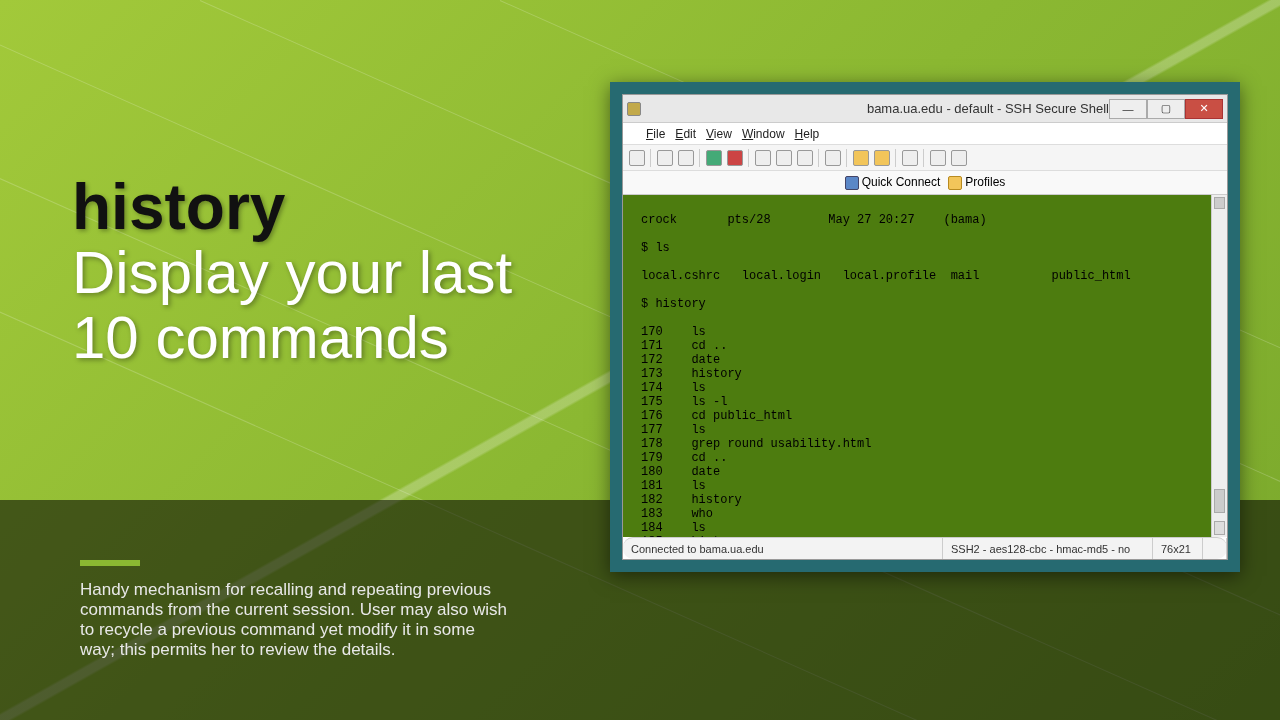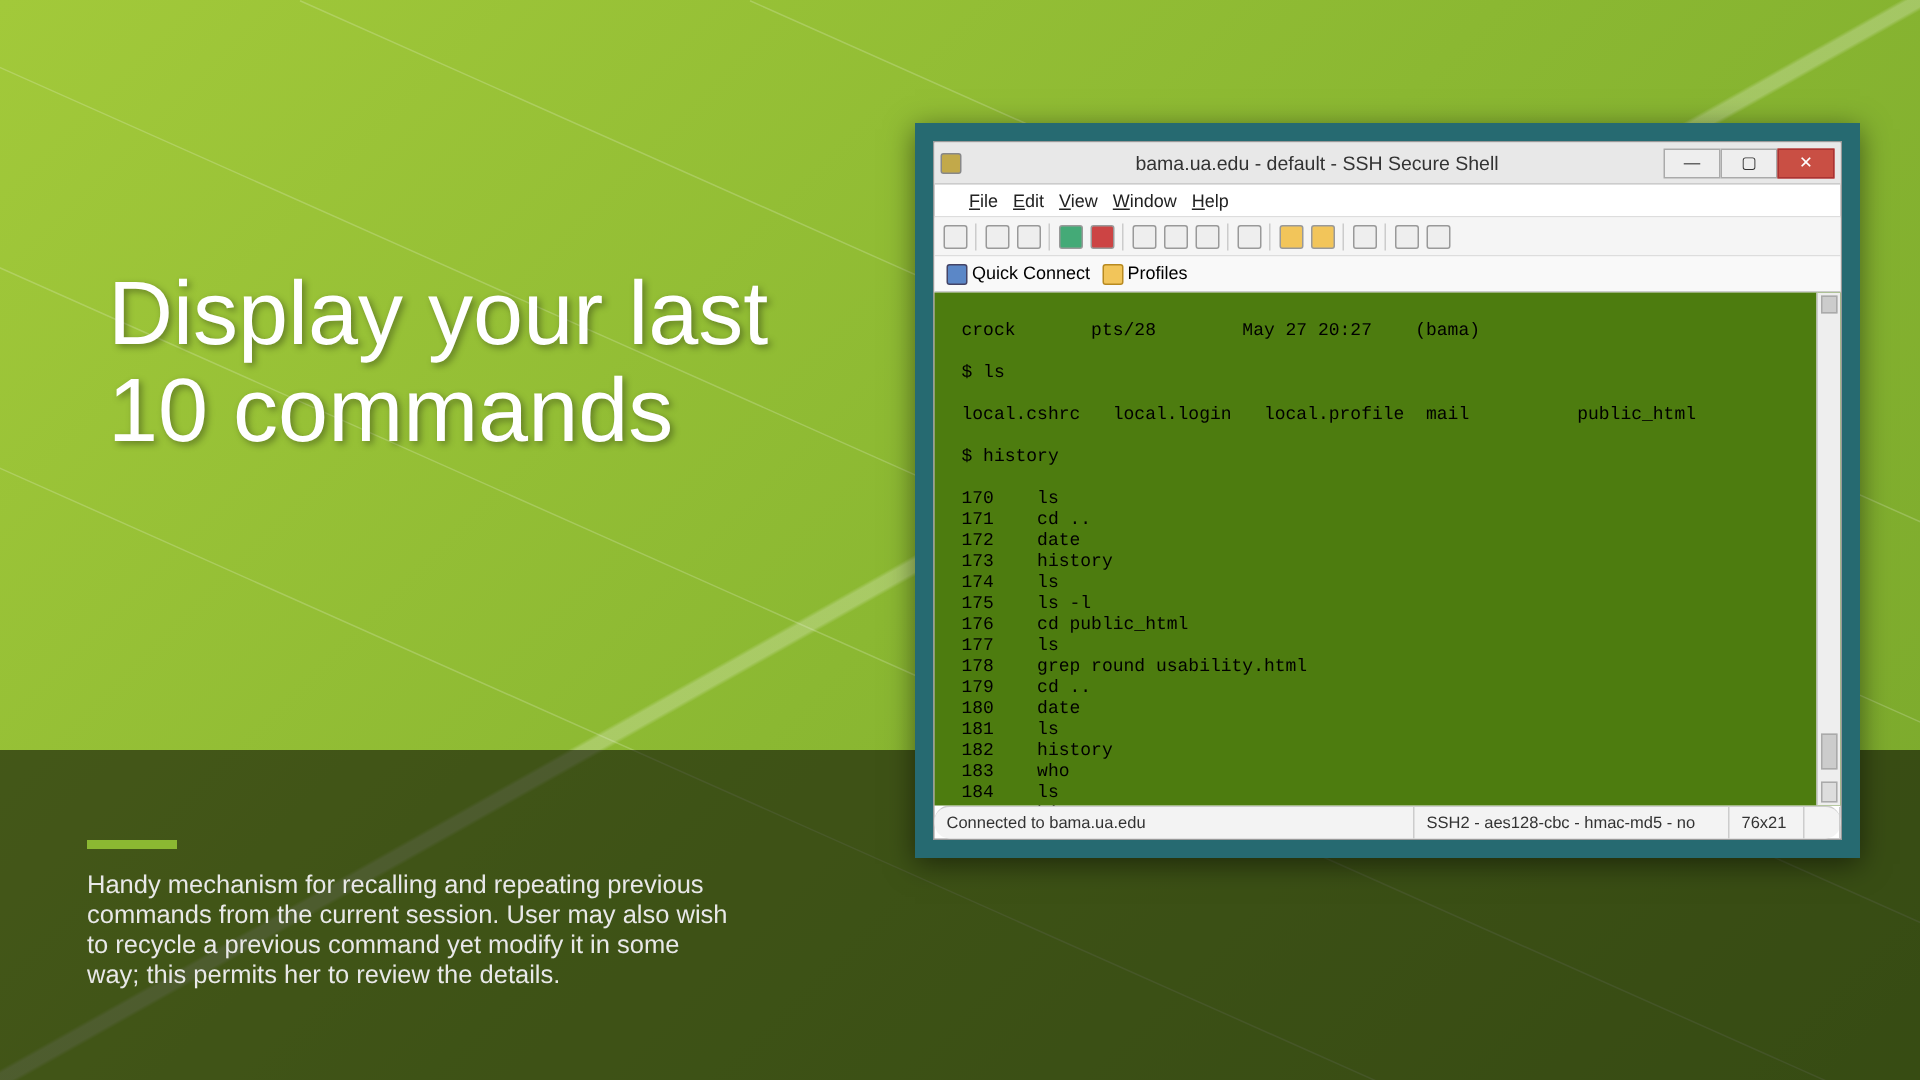--- a/index.html
+++ b/index.html
@@ -44,49 +44,49 @@
 }
 .subtitle {
   font-size:60px; font-weight:300; color:#fff;
   line-height:1.08; margin-top:2px;
   text-shadow: 2px 2px 5px rgba(0,0,0,0.35);
 }
 .accent-bar {
   width:60px; height:6px; background:#8bb832; margin:20px 0 14px 0;
 }
 .desc {
-  position:absolute; left:58px; top:540px; width:430px;
+  position:absolute; left:80px; top:540px; width:430px;
   color:#e8e8e8; font-size:17px; line-height:1.18; font-weight:300;
 }
 
 .ssh-frame {
   position:absolute; right:40px; top:82px; width:630px; height:490px;
   background:#266a71; padding:12px;
   box-shadow: 0 4px 18px rgba(0,0,0,0.5);
 }
 .ssh-window {
   width:100%; height:100%; background:#fff; border:1px solid #999;
   display:flex; flex-direction:column;
   font-family:"Segoe UI", Tahoma, sans-serif;
 }
 .titlebar {
   height:28px; background:#e8e8e8; border-bottom:1px solid #ccc;
   display:flex; align-items:center; padding:0 4px; position:relative;
 }
 .title-icon { width:14px; height:14px; background:#c2a94a; border:1px solid #888; margin-right:6px; border-radius:2px; }
-.title-text { flex:1; text-align:center; color:#333; font-size:13px; }
+.title-text { flex:1; text-align:right; color:#333; font-size:13px; }
 .win-btns { display:flex; gap:0; }
 .wb { width:38px; height:20px; border:1px solid #aaa; display:flex; align-items:center; justify-content:center; font-size:11px; color:#333; background:#eee; }
 .wb.close { background:#c94f44; color:#fff; border-color:#a33; }
 .menubar { height:22px; display:flex; gap:10px; padding:0 23px; align-items:center; border-bottom:1px solid #ddd; font-size:12px; color:#222; }
 .menubar span.u { text-decoration:underline; }
 .toolbar { height:26px; display:flex; gap:5px; padding:2px 6px; align-items:center; border-bottom:1px solid #ddd; background:#f5f5f5; }
 .tb-icon { width:16px; height:16px; border:1px solid #999; background:#eee; border-radius:2px; }
 .tb-sep { width:2px; height:18px; border-left:1px solid #ccc; }
-.quickbar { height:24px; display:flex; gap:8px; padding:2px 8px; align-items:center; border-bottom:1px solid #ccc; font-size:12px; background:#f9f9f9; }
+.quickbar { height:24px; display:flex; gap:8px; padding:2px 8px; align-items:center; border-bottom:1px solid #ccc; font-size:12px; background:#f9f9f9;justify-content:center; }
 .qicon { width:14px; height:14px; display:inline-block; background:#5b87c7; border:1px solid #446; border-radius:2px; margin-right:3px; vertical-align:middle; }
 .qicon.folder { background:#f2c55a; border-color:#b88a20; }
 .terminal {
   flex:1; background:#4d7c0f; font-family:"Courier New", monospace; font-size:12px;
   color:#000; padding:4px 18px; white-space:pre; overflow:hidden; position:relative;
 }
 .terminal .row { line-height:14px; }
 .scrollbar { position:absolute; right:0; top:0; bottom:0; width:16px; background:#eee; border-left:1px solid #ccc; }
 .scrollbar .thumb { position:absolute; left:2px; right:2px; top:2px; height:12px; background:#ccc; border:1px solid #aaa; }
 .scrollbar .thumb2 { position:absolute; left:2px; right:2px; bottom:24px; height:24px; background:#ccc; border:1px solid #aaa; }
@@ -102,20 +102,21 @@
   <div class="line l1"></div>
   <div class="line l2"></div>
   <div class="line l3"></div>
   <div class="line l4"></div>
   <div class="line l5"></div>
 </div>
 
 <div class="bottom-band"></div>
 
 <div class="left-text">
+  <div class="cmd">history</div>
   <div class="subtitle">Display your last 10 commands</div>
 </div>
 
 <div class="desc">
   <div class="accent-bar"></div>
   <div>Handy mechanism for recalling and repeating previous commands from the current session.  User may also wish to recycle a previous command yet modify it in some way; this permits her to review the details.</div>
 </div>
 
 <div class="ssh-frame">
   <div class="ssh-window">

